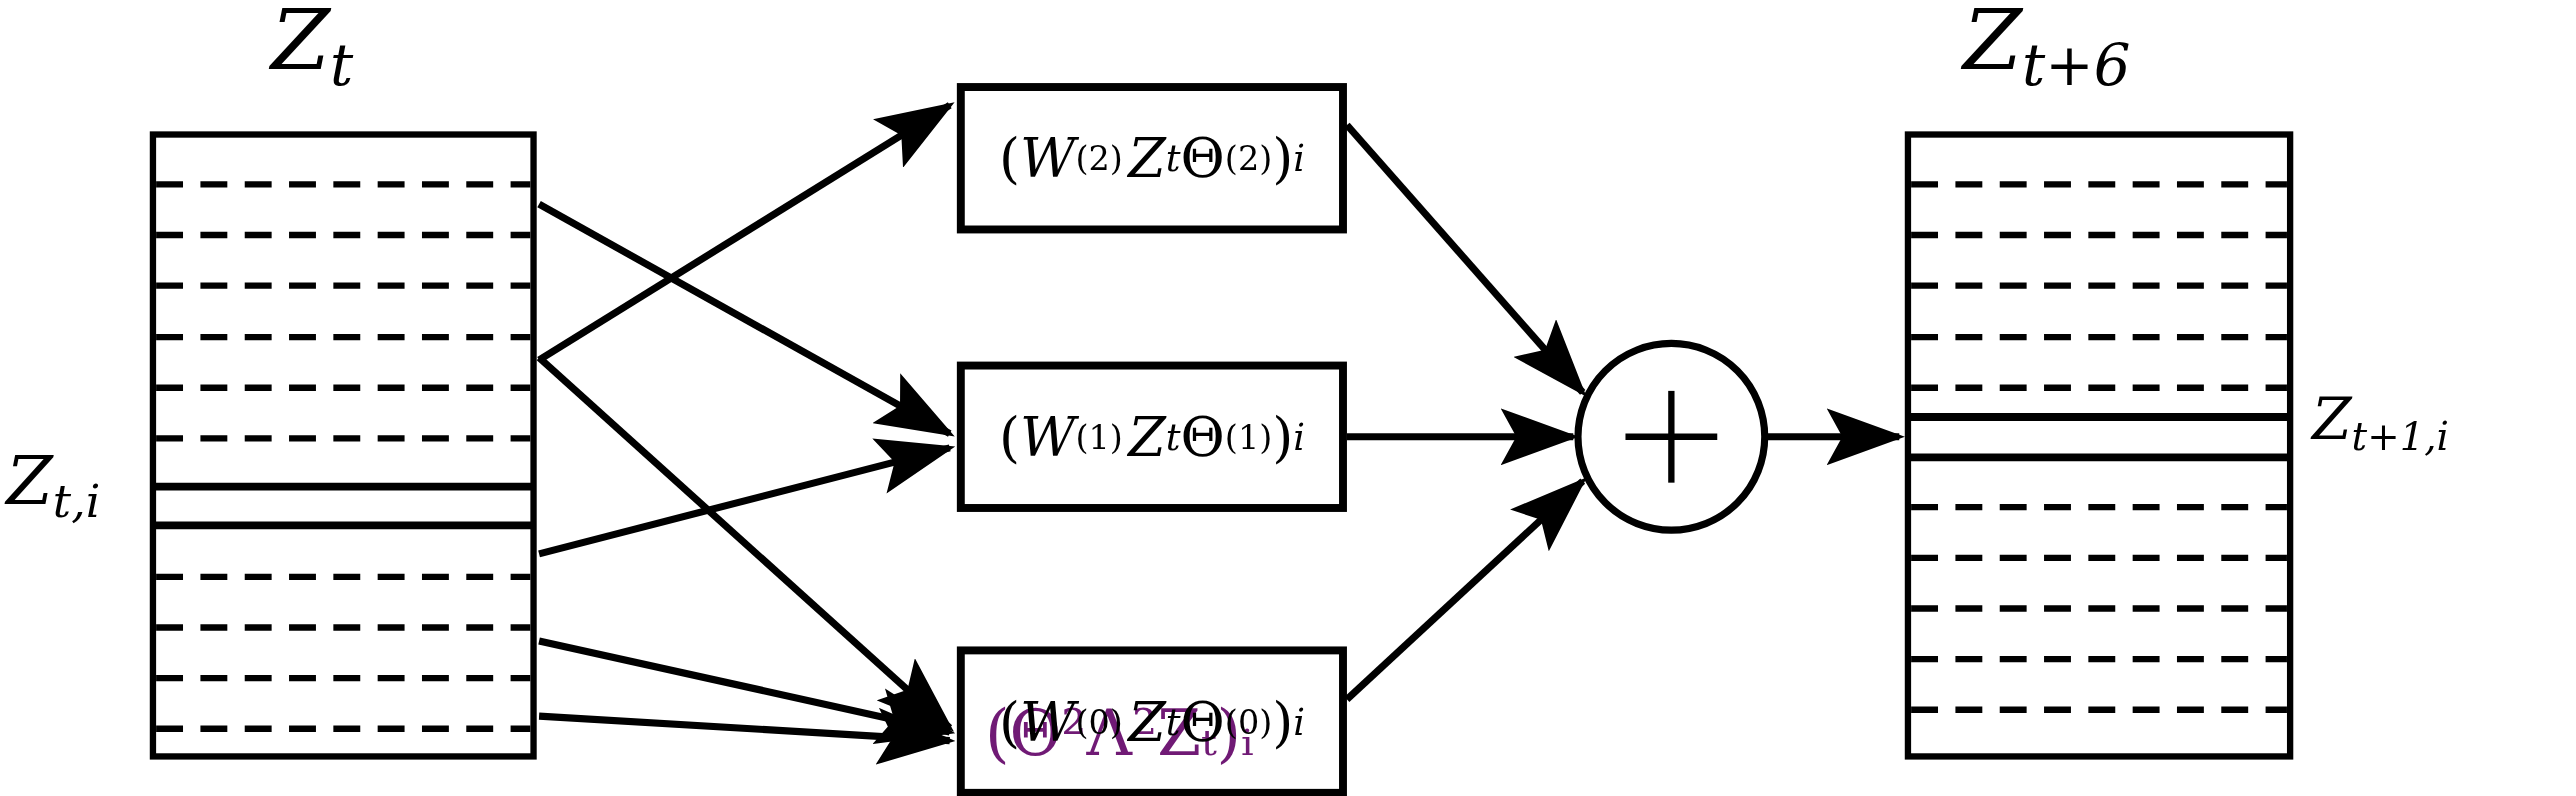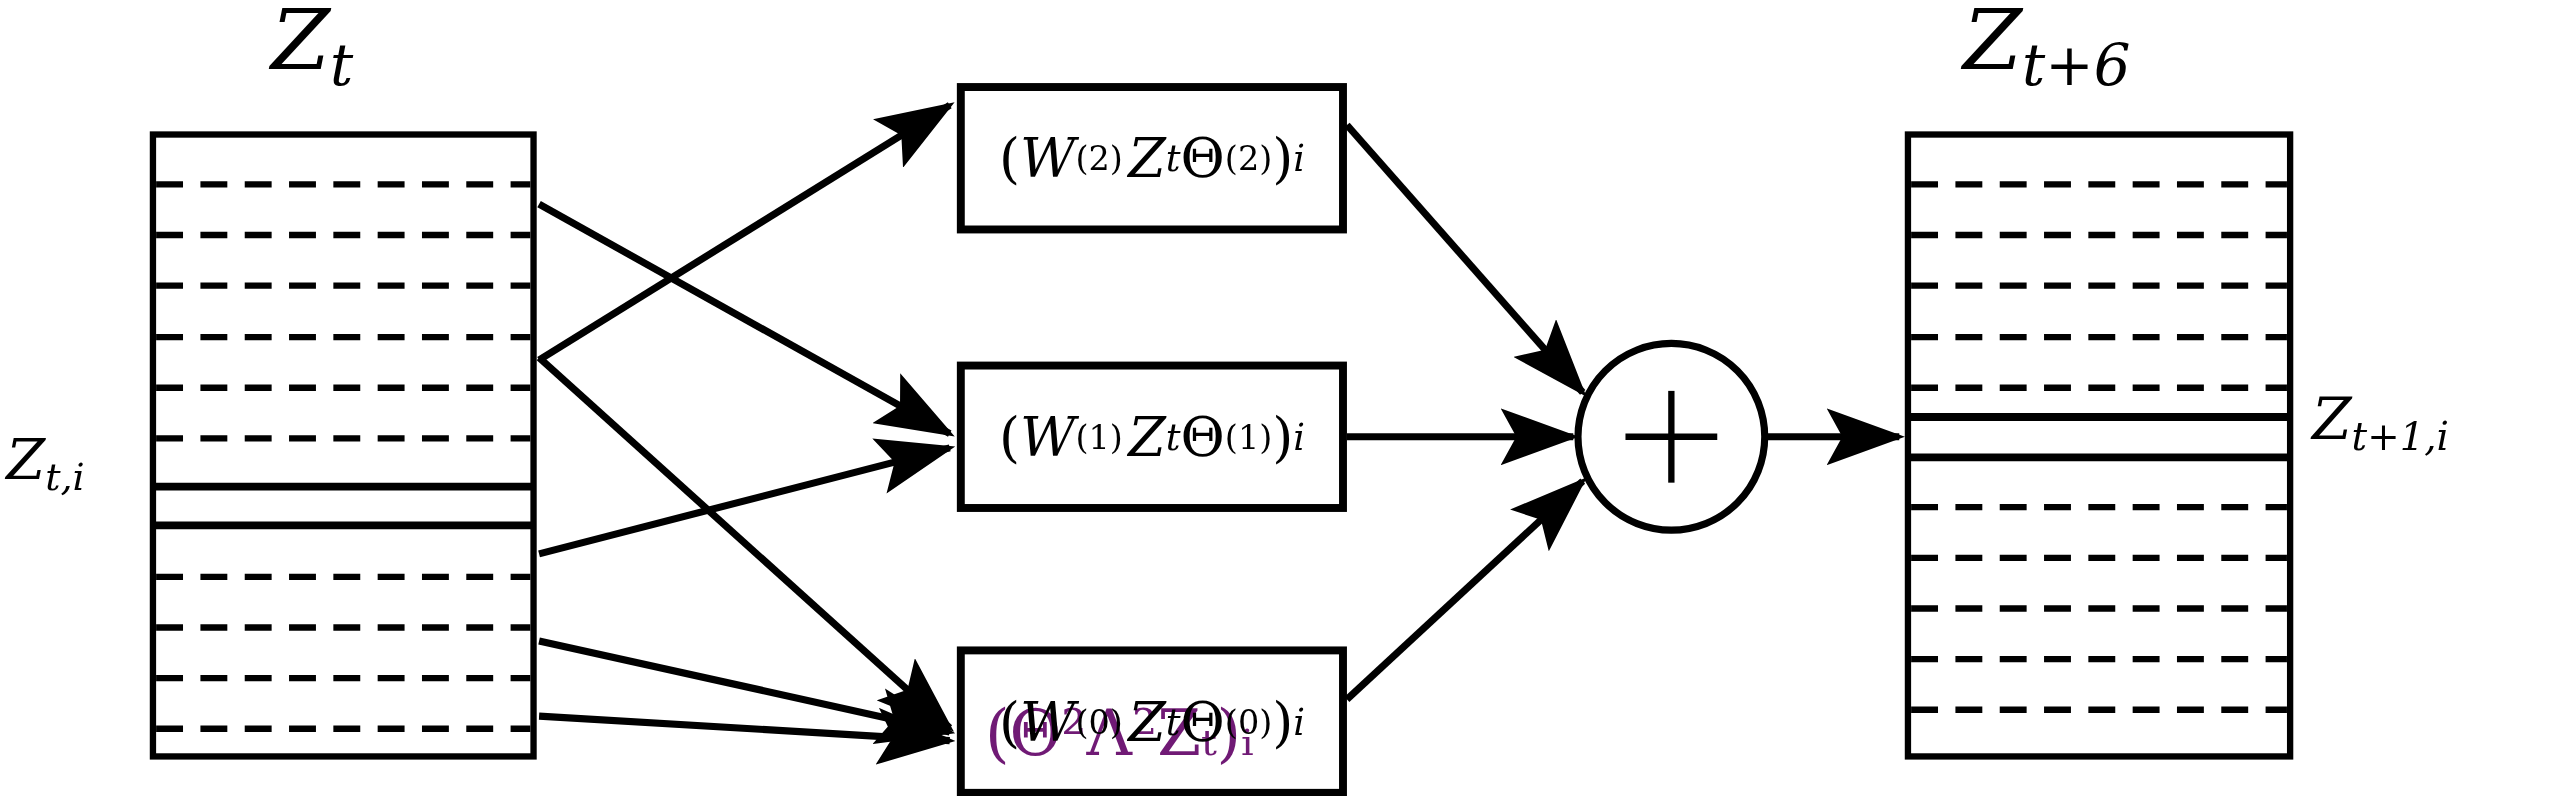--- a/index.html
+++ b/index.html
@@ -41,21 +41,21 @@
     font-size: 0.68em;
     vertical-align: -0.28em;
     font-style: italic;
   }
   .sup {
     font-size: 0.62em;
     vertical-align: 0.52em;
     font-style: normal;
   }
   .label-zt       { left: 271px;  top: -3.2px;   font-size: 85px; }
-  .label-zti      { left: 6.3px;    top: 432px;  font-size: 56px; text-align: center; }
+  .label-zti      { left: 6.3px;    top: 448px;  font-size: 67px; text-align: center; }
   .label-zt1      { left: 1963px; top: -3.2px;   font-size: 85px; }
   .label-zt1i     { left: 2312px; top: 391px;  font-size: 57px; }
   .box-formula {
     position: absolute;
     display: flex;
     align-items: center;
     justify-content: center;
     font-size: 54px;
     font-family: "DejaVu Serif", "Liberation Serif", serif;
     color: #000000;

